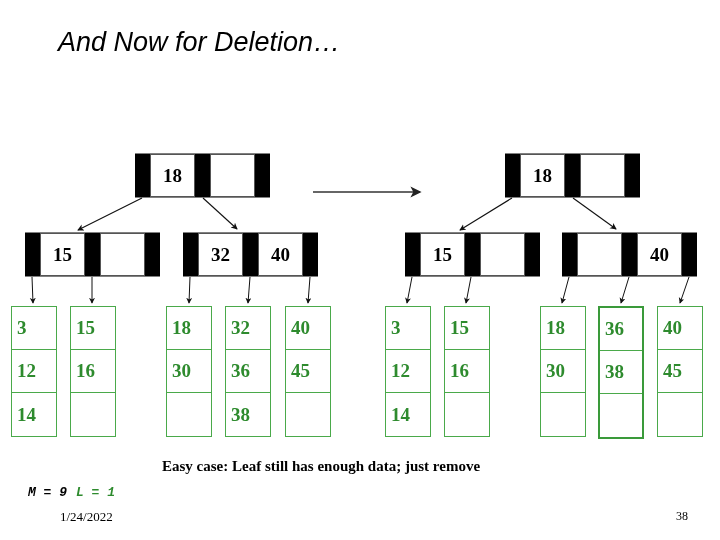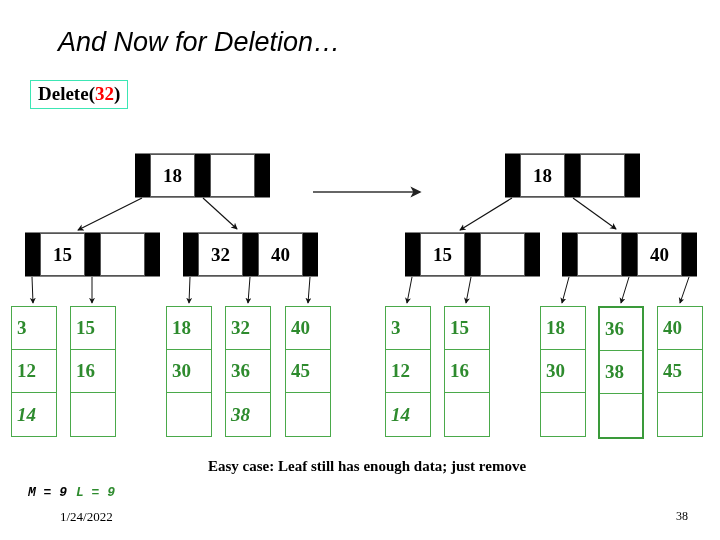--- a/index.html
+++ b/index.html
@@ -106,21 +106,20 @@
     display: flex;
     align-items: center;
     padding-left: 5px;
     font-family: "Liberation Serif", serif;
     font-weight: bold;
     font-size: 19px;
     color: #2e8b2e;
   }
   .leaf-cell:last-child {
     border-bottom: none;
-    font-style: italic;
   }
 
   
   #edges {
     position: absolute;
     left: 0; top: 0;
     width: 720px;
     height: 540px;
     pointer-events: none;
   }
@@ -128,21 +127,20 @@
   
   #caption {
     position: absolute;
     left: 162px;
     top: 458px;
     font-family: "Liberation Serif", serif;
     font-weight: bold;
     font-size: 15px;
     color: #000000;
     white-space: nowrap;
-    margin-left: 46px;
   }
   #ml-legend {
     position: absolute;
     left: 28px;
     top: 485px;
     font-family: "Liberation Mono", monospace;
     font-size: 13px;
     font-style: italic;
     white-space: nowrap;
   }
@@ -165,21 +163,20 @@
     color: #000000;
   }
 </style>
 </head>
 <body>
 
 <div id="slide">
 
   <div id="slide-title">And Now for Deletion…</div>
 
-  <div id="delete-callout"><span>Delete(</span><span class="red">32</span><span>)</span></div>
 
   <div class="btnode" style="left:135px; top:153px; height:45px;">
     <div class="ptr"></div>
     <div class="keycell framed">18</div>
     <div class="ptr"></div>
     <div class="keycell framed"></div>
     <div class="ptr"></div>
   </div>
 
   <div class="btnode" style="left:25px; top:232px; height:45px;">
@@ -316,18 +313,18 @@
 
     <g>
       <line x1="569" y1="277" x2="562" y2="303" stroke="#111111" stroke-width="1" marker-end="url(#ah)"></line>
       <line x1="629" y1="277" x2="621" y2="303" stroke="#111111" stroke-width="1" marker-end="url(#ah)"></line>
       <line x1="689" y1="277" x2="680" y2="303" stroke="#111111" stroke-width="1" marker-end="url(#ah)"></line>
     </g>
   </svg>
 
   <div id="caption">Easy case: Leaf still has enough data; just remove</div>
 
-  <div id="ml-legend"><span class="m">M = 9</span><span class="l">L = 9</span></div>
+  <div id="ml-legend"><span class="m">M = 9</span><span class="l">L = 1</span></div>
 
   <div id="footer-date">1/24/2022</div>
   <div id="footer-page">38</div>
 
 </div>
 
 </body></html>

